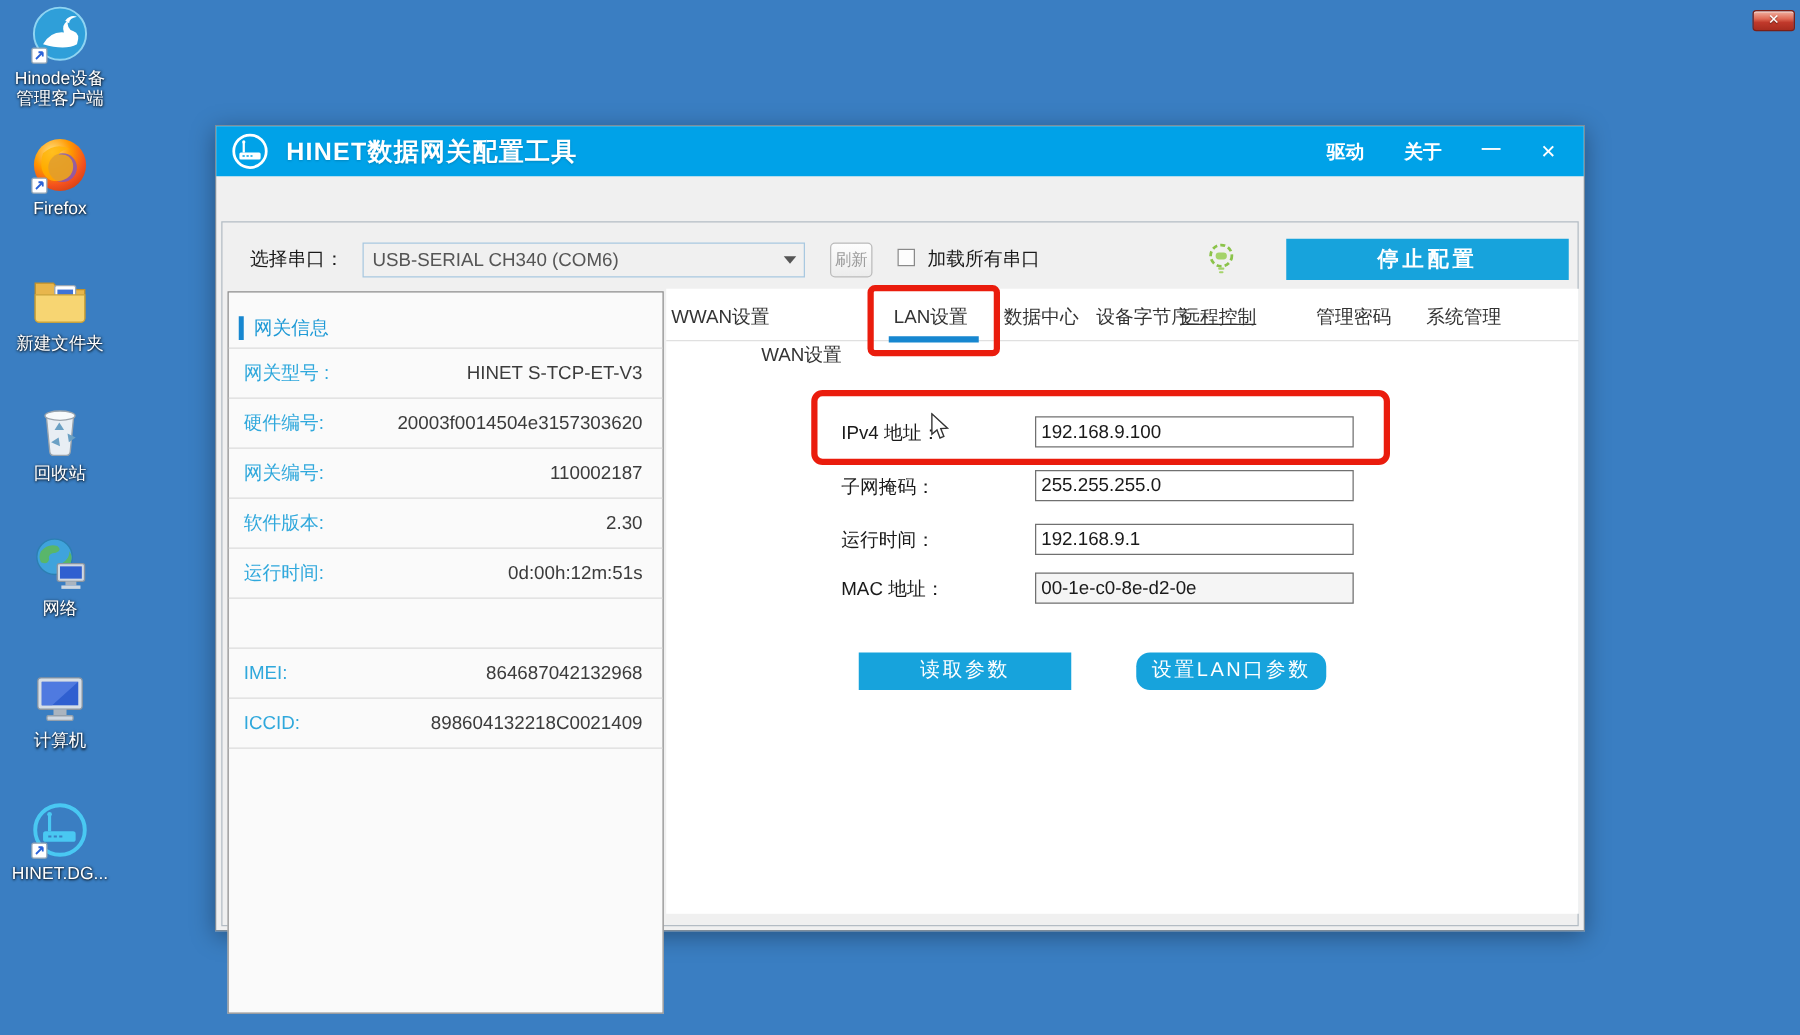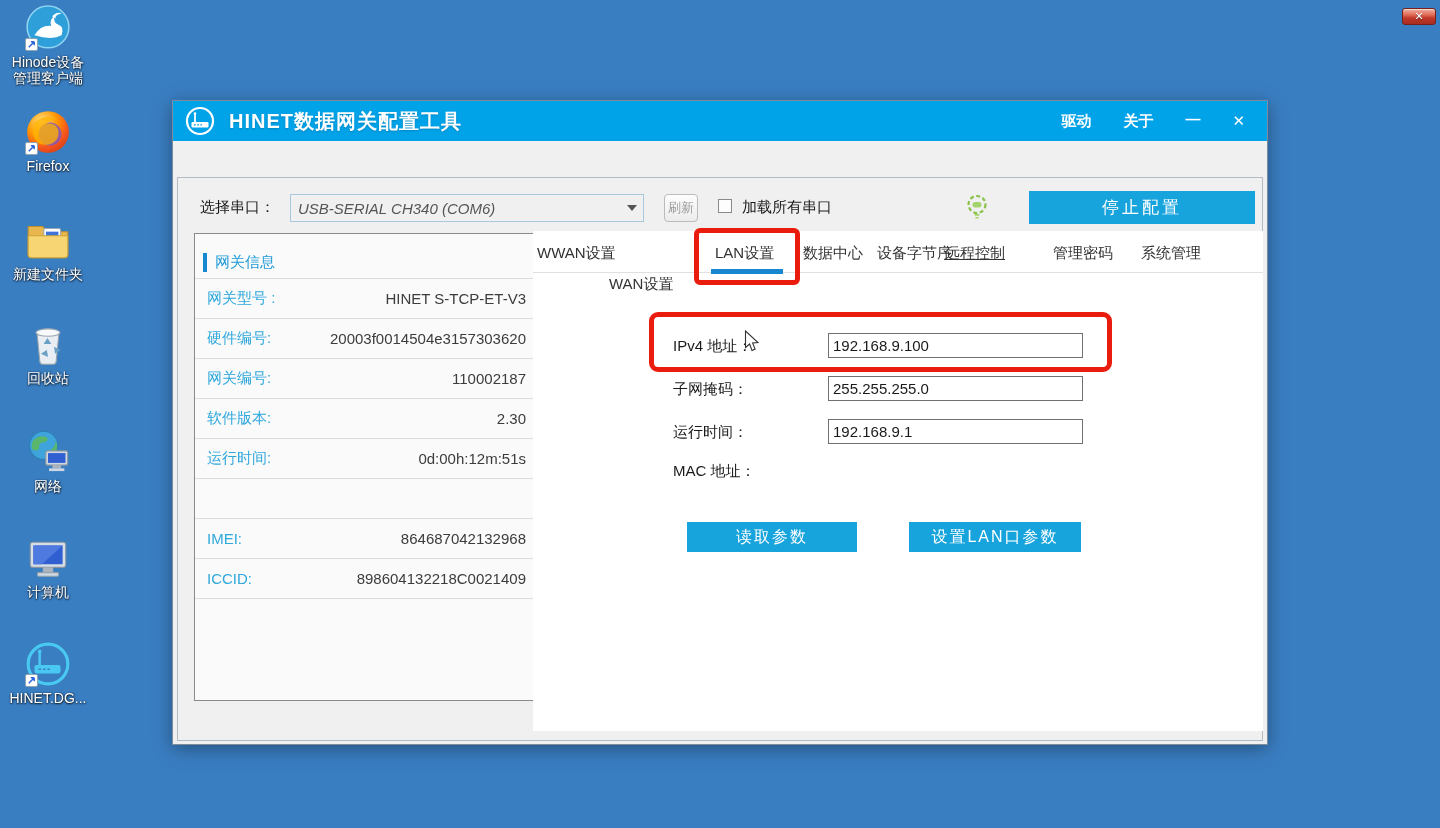--- a/index.html
+++ b/index.html
@@ -33,34 +33,34 @@
   .main-tabs { display:flex; height:34px; background:#f0f0f0; }
   .mtab { padding:0 15px; line-height:34px; font-size:15px; cursor:pointer; }
   .mtab.active { background:#1e93d6; color:#16222c; }
   .mtab.inactive { background:#e2e2e2; color:#222; }
 
   .frame { position:absolute; left:4px; top:76px; width:1086px; height:564px; border:1px solid #b3bcc4; background:#f0f0f0; }
 
   
   .t-label { position:absolute; left:22px; top:20px; font-size:15px; color:#1a1a1a; }
   .combo { position:absolute; left:112px; top:16px; width:354px; height:28px; background:#f0f0f0; border:1px solid #a8c8e0;
-    display:flex; align-items:center; cursor:pointer;font-style:italic; }
+    display:flex; align-items:center; cursor:pointer; }
   .combo .val { flex:1; padding-left:7px; font-size:15px; color:#555; white-space:nowrap; overflow:hidden; }
   .combo .arr { width:22px; display:flex; justify-content:center; }
   .combo .arr i { border:5px solid transparent; border-top:6px solid #555; margin-top:5px; }
   .btn-refresh { position:absolute; left:486px; top:16px; width:34px; height:28px; border:1px solid #bbb; border-radius:4px;
     background:linear-gradient(#fdfdfd,#ececec); color:#9a9a9a; font-size:13px; text-align:center; line-height:26px; cursor:pointer; }
   .cb { position:absolute; left:540px; top:21px; width:14px; height:14px; background:#fdfdfd; border:1px solid #8a8a8a; cursor:pointer; }
   .cb-label { position:absolute; left:564px; top:20px; font-size:15px; color:#1a1a1a; }
   .green-ico { position:absolute; left:786px; top:16px; width:26px; height:26px; }
   .btn-stop { position:absolute; left:851px; top:13px; width:226px; height:33px; background:#17a3dc; color:#fff;
-    font-size:17px; letter-spacing:3px; text-align:center; line-height:33px; cursor:pointer; }
-
-  
-  .info-panel { position:absolute; left:16px; top:55px; width:349px; height:468px; background:#fafafa; border:1px solid #8a8a8a; }
+    font-size:17px; letter-spacing:3px; text-align:center; line-height:33px; cursor:pointer;font-weight:bold; }
+
+  
+  .info-panel { position:absolute; left:4px; top:55px; width:349px; height:578px; background:#fafafa; border:1px solid #8a8a8a; }
   .info-head { display:flex; align-items:center; padding:12px 0 0 8px; height:44px; }
   .info-head .bar { width:4px; height:19px; background:#1787d0; margin-right:8px; }
   .info-head .txt { font-size:15px; color:#1f9ad6; }
   .info-rows { border-top:1px solid #dcdcdc; }
   .info-row { height:40px; display:flex; align-items:center; justify-content:space-between;
     padding:0 16px 0 12px; border-bottom:1px solid #dcdcdc; }
   .info-row .k { font-size:15px; color:#2fa8dc; white-space:nowrap; }
   .info-row .v { font-size:15px; color:#3c3c3c; white-space:nowrap; }
 
   
@@ -300,23 +300,24 @@
         <span class="form-label" style="left:140px; top:106px;">IPv4 地址：</span>
         <input class="field" style="top: 102px;" value="192.168.9.100">
 
         <span class="form-label" style="left:140px; top:149px;">子网掩码：</span>
         <input class="field" style="top: 145px;" value="255.255.255.0">
 
         <span class="form-label" style="left:140px; top:192px;">运行时间：</span>
         <input class="field" style="top: 188px;" value="192.168.9.1">
 
         <span class="form-label" style="left:140px; top:231px;">MAC 地址：</span>
+        <input class="field ro" style="top: 227px;" value="00-1e-c0-8e-d2-0e">
 
         <div class="btn-blue" style="left:154px; top:291px; width:170px;">读取参数</div>
-        <div class="btn-blue" style="left:376px; top:291px; width:172px;">设置LAN口参数</div>
+        <div class="btn-blue" style="left:376px; top:291px; width:152px;border-radius:11px;">设置LAN口参数</div>
       </div>
     </div>
   </div>
 
   <div class="redbox" style="left:694px; top:228px; width:106px; height:57px;"></div>
   <div class="redbox" style="left:649px; top:312px; width:463px; height:60px; border-radius:9px;"></div>
 
   <span class="cursor">
     <svg width="18" height="24" viewBox="0 0 18 24">
       <path d="M1.5 1 L1.5 17.5 L5.6 14 L8 20.4 L11.1 19.1 L8.6 12.9 L14 12.6 Z" fill="#fff" stroke="#333" stroke-width="1.1"></path>

